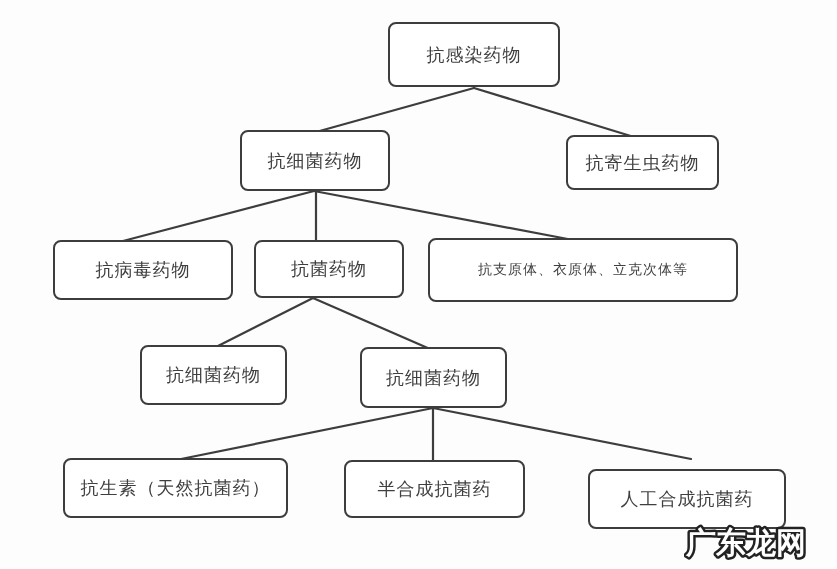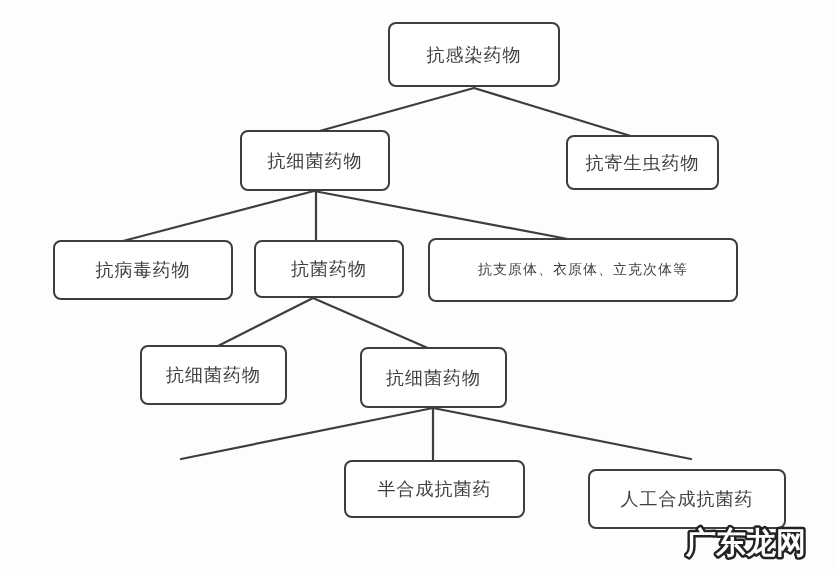--- a/index.html
+++ b/index.html
@@ -98,20 +98,21 @@
   <div class="node n-antiviral">抗病毒药物</div>
 
   <div class="node n-antibacterial">抗菌药物</div>
 
   <div class="node n-atypical">抗支原体、衣原体、立克次体等</div>
 
   <div class="node n-antifungal">抗细菌药物</div>
 
   <div class="node n-antibacterium">抗细菌药物</div>
 
+  <div class="node n-antibiotic">抗生素（天然抗菌药）</div>
 
   <div class="node n-semisynthetic">半合成抗菌药</div>
 
   <div class="node n-synthetic">人工合成抗菌药</div>
 
   <svg class="watermark" viewBox="0 0 150 45" xmlns="http://www.w3.org/2000/svg">
     <text x="2" y="33">广东龙网</text>
   </svg>
 
 </div>

